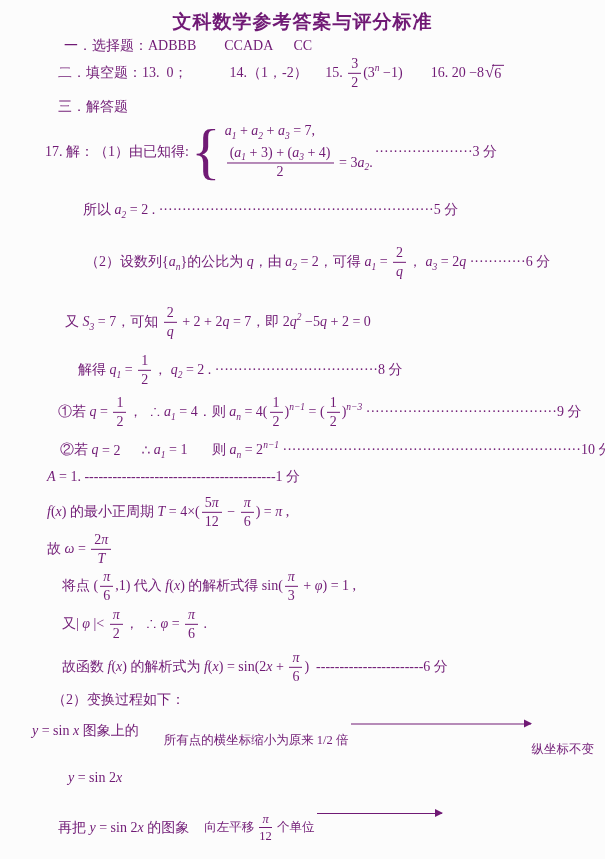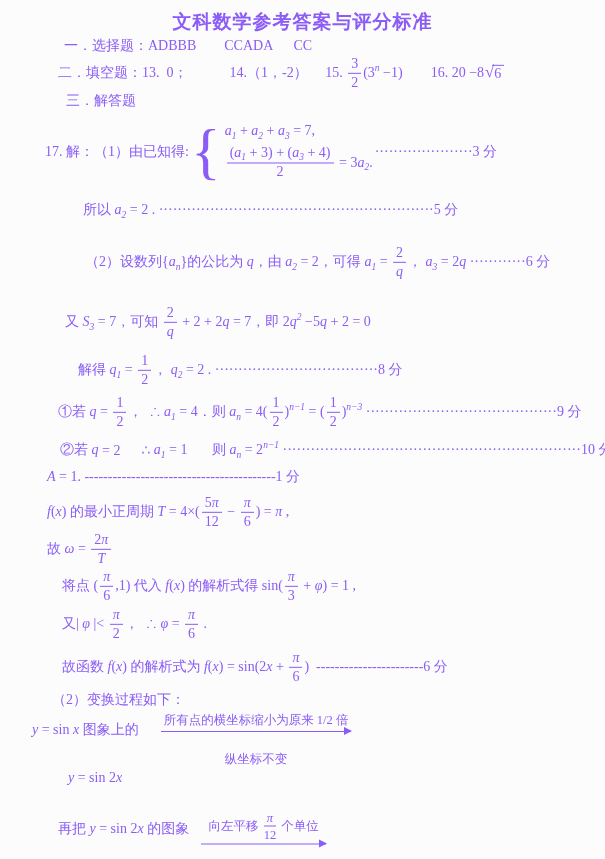--- a/index.html
+++ b/index.html
@@ -26,39 +26,39 @@
              border-bottom:1px solid currentColor;padding:0 3px 1px;}
   .frac .den{display:inline-flex;align-items:center;justify-content:center;white-space:pre;padding-top:1px;}
   .sqrt{display:inline-flex;align-items:center;margin-left:1px;}
   .sqrt .rad{font-size:16.5px;line-height:1;margin-right:-2px;transform:translateY(-1px);}
   .sqrt .sqc{border-top:1.3px solid currentColor;padding:0 3px 0 2px;white-space:pre;}
   .sys{display:inline-flex;align-items:center;margin:0 2px;}
   .sys-brace{font-size:62px;font-weight:300;line-height:0.92;margin-right:4px;
              font-family:"Liberation Serif",serif;}
   .sys-col{display:inline-flex;flex-direction:column;align-items:flex-start;row-gap:6px;}
   .sys-row{display:inline-flex;align-items:center;white-space:pre;}
-  .arrow{display:inline-flex;flex-direction:column;align-items:center;font-size:12.5px;}
+  .arrow{display:inline-flex;flex-direction:row;align-items:center;font-size:12.5px;}
   .arrow.has-below{transform:translateY(10px);}
   .ar-above{display:inline-flex;align-items:center;white-space:pre;padding:0 3px 1px;}
   .ar-below{display:inline-flex;align-items:center;white-space:pre;padding-top:18px;}
   .ar-line{position:relative;align-self:stretch;height:0;border-bottom:1.3px solid currentColor;margin:1px 0;}
   .ar-line::after{
     content:"";position:absolute;right:-1px;bottom:-4.4px;width:0;height:0;
     border-left:8px solid;border-top:4px solid transparent;border-bottom:4px solid transparent;
   }
 </style>
 </head>
 <body>
 
-<div class="page" style="background: rgb(252, 252, 252); color: #8b5cf6;">
+<div class="page" style="background: rgb(252, 252, 252); color: #701a75;">
   <h1 class="title">文科数学参考答案与评分标准</h1>
   <div id="doc-lines">
       <div class="line" style="left: 64px; top: 46px; align-items: center;"><span class="seg-t">一．选择题：ADBBB        CCADA      CC</span></div>
       <div class="line" style="left: 58px; top: 73px;"><span class="seg-t">二．填空题：13.  0；            14.（1，-2）     15. </span><span class="frac"><span class="num"><span class="seg-t">3</span></span><span class="den"><span class="seg-t">2</span></span></span><span class="seg-t">(3</span><span class="seg-sp">n</span><span class="seg-t"> −1)</span><span class="seg-t">        16. 20 −8</span><span class="sqrt"><span class="rad">√</span><span class="sqc"><span class="seg-t">6</span></span></span></div>
-      <div class="line" style="left: 58px; top: 101px; margin-left: 8px;"><span class="seg-t">三．解答题</span></div>
+      <div class="line" style="left: 58px; top: 107px;"><span class="seg-t">三．解答题</span></div>
       <div class="line" style="left: 45px; top: 152px;"><span class="seg-t">17. 解：（1）由已知得:</span><span class="sys"><span class="sys-brace">{</span><span class="sys-col"><span class="sys-row"><span class="seg-m">a</span><span class="seg-sb">1</span><span class="seg-t"> + </span><span class="seg-m">a</span><span class="seg-sb">2</span><span class="seg-t"> + </span><span class="seg-m">a</span><span class="seg-sb">3</span><span class="seg-t"> = 7,</span></span><span class="sys-row"><span class="frac"><span class="num"><span class="seg-t">(</span><span class="seg-m">a</span><span class="seg-sb">1</span><span class="seg-t"> + 3) + (</span><span class="seg-m">a</span><span class="seg-sb">3</span><span class="seg-t"> + 4)</span></span><span class="den"><span class="seg-t">2</span></span></span><span class="seg-t"> = 3</span><span class="seg-m">a</span><span class="seg-sb">2</span><span class="seg-t">.</span></span></span></span><span class="seg-t">·····················3 分</span></div>
       <div class="line" style="left: 83px; top: 210px;"><span class="seg-t">所以 </span><span class="seg-m">a</span><span class="seg-sb">2</span><span class="seg-t"> = 2 . ···························································5 分</span></div>
       <div class="line" style="left: 85px; top: 262px;"><span class="seg-t">（2）设数列{</span><span class="seg-m">a</span><span class="seg-sb">n</span><span class="seg-t">}的公比为 </span><span class="seg-m">q</span><span class="seg-t">，由 </span><span class="seg-m">a</span><span class="seg-sb">2</span><span class="seg-t"> = 2，可得 </span><span class="seg-m">a</span><span class="seg-sb">1</span><span class="seg-t"> = </span><span class="frac"><span class="num"><span class="seg-t">2</span></span><span class="den"><span class="seg-m">q</span></span></span><span class="seg-t">， </span><span class="seg-m">a</span><span class="seg-sb">3</span><span class="seg-t"> = 2</span><span class="seg-m">q</span><span class="seg-t"> ············6 分</span></div>
       <div class="line" style="left: 65px; top: 322px;"><span class="seg-t">又 </span><span class="seg-m">S</span><span class="seg-sb">3</span><span class="seg-t"> = 7，可知 </span><span class="frac"><span class="num"><span class="seg-t">2</span></span><span class="den"><span class="seg-m">q</span></span></span><span class="seg-t"> + 2 + 2</span><span class="seg-m">q</span><span class="seg-t"> = 7，即 2</span><span class="seg-m">q</span><span class="seg-sp">2</span><span class="seg-t"> −5</span><span class="seg-m">q</span><span class="seg-t"> + 2 = 0</span></div>
       <div class="line" style="left: 78px; top: 370px;"><span class="seg-t">解得 </span><span class="seg-m">q</span><span class="seg-sb">1</span><span class="seg-t"> = </span><span class="frac"><span class="num"><span class="seg-t">1</span></span><span class="den"><span class="seg-t">2</span></span></span><span class="seg-t">， </span><span class="seg-m">q</span><span class="seg-sb">2</span><span class="seg-t"> = 2 . ···································8 分</span></div>
       <div class="line" style="left: 58px; top: 412px;"><span class="seg-t">①若 </span><span class="seg-m">q</span><span class="seg-t"> = </span><span class="frac"><span class="num"><span class="seg-t">1</span></span><span class="den"><span class="seg-t">2</span></span></span><span class="seg-t">，  ∴ </span><span class="seg-m">a</span><span class="seg-sb">1</span><span class="seg-t"> = 4．则 </span><span class="seg-m">a</span><span class="seg-sb">n</span><span class="seg-t"> = 4(</span><span class="frac"><span class="num"><span class="seg-t">1</span></span><span class="den"><span class="seg-t">2</span></span></span><span class="seg-t">)</span><span class="seg-sp">n−1</span><span class="seg-t"> = (</span><span class="frac"><span class="num"><span class="seg-t">1</span></span><span class="den"><span class="seg-t">2</span></span></span><span class="seg-t">)</span><span class="seg-sp">n−3</span><span class="seg-t"> ·········································9 分</span></div>
       <div class="line" style="left: 60px; top: 450px;"><span class="seg-t">②若 </span><span class="seg-m">q</span><span class="seg-t"> = 2      ∴ </span><span class="seg-m">a</span><span class="seg-sb">1</span><span class="seg-t"> = 1       则 </span><span class="seg-m">a</span><span class="seg-sb">n</span><span class="seg-t"> = 2</span><span class="seg-sp">n−1</span><span class="seg-t"> ································································10 分</span></div>
       <div class="line" style="left: 47px; top: 477px;"><span class="seg-m">A</span><span class="seg-t"> = 1. -----------------------------------------1 分</span></div>
       <div class="line" style="left: 47px; top: 512px;"><span class="seg-m">f</span><span class="seg-t">(</span><span class="seg-m">x</span><span class="seg-t">) 的最小正周期 </span><span class="seg-m">T</span><span class="seg-t"> = 4×(</span><span class="frac"><span class="num"><span class="seg-t">5</span><span class="seg-m">π</span></span><span class="den"><span class="seg-t">12</span></span></span><span class="seg-t"> − </span><span class="frac"><span class="num"><span class="seg-m">π</span></span><span class="den"><span class="seg-t">6</span></span></span><span class="seg-t">) = </span><span class="seg-m">π</span><span class="seg-t"> ,</span></div>
       <div class="line" style="left: 47px; top: 549px;"><span class="seg-t">故 </span><span class="seg-m">ω</span><span class="seg-t"> = </span><span class="frac"><span class="num"><span class="seg-t">2</span><span class="seg-m">π</span></span><span class="den"><span class="seg-m">T</span></span></span></div>

